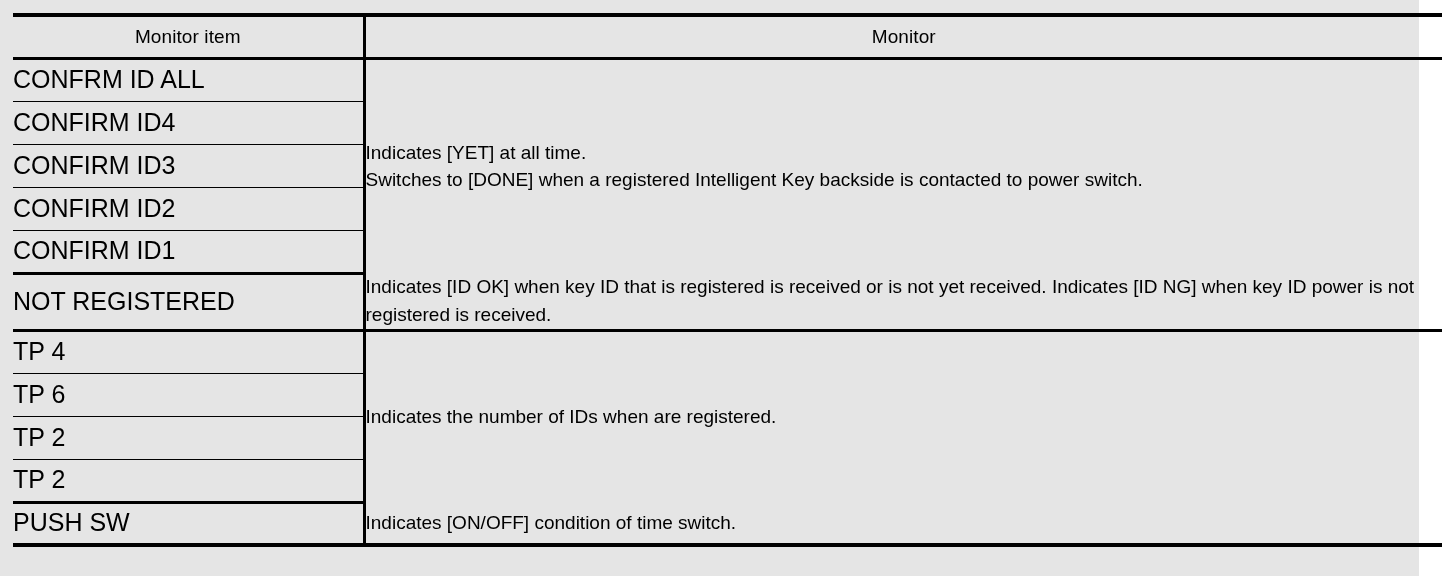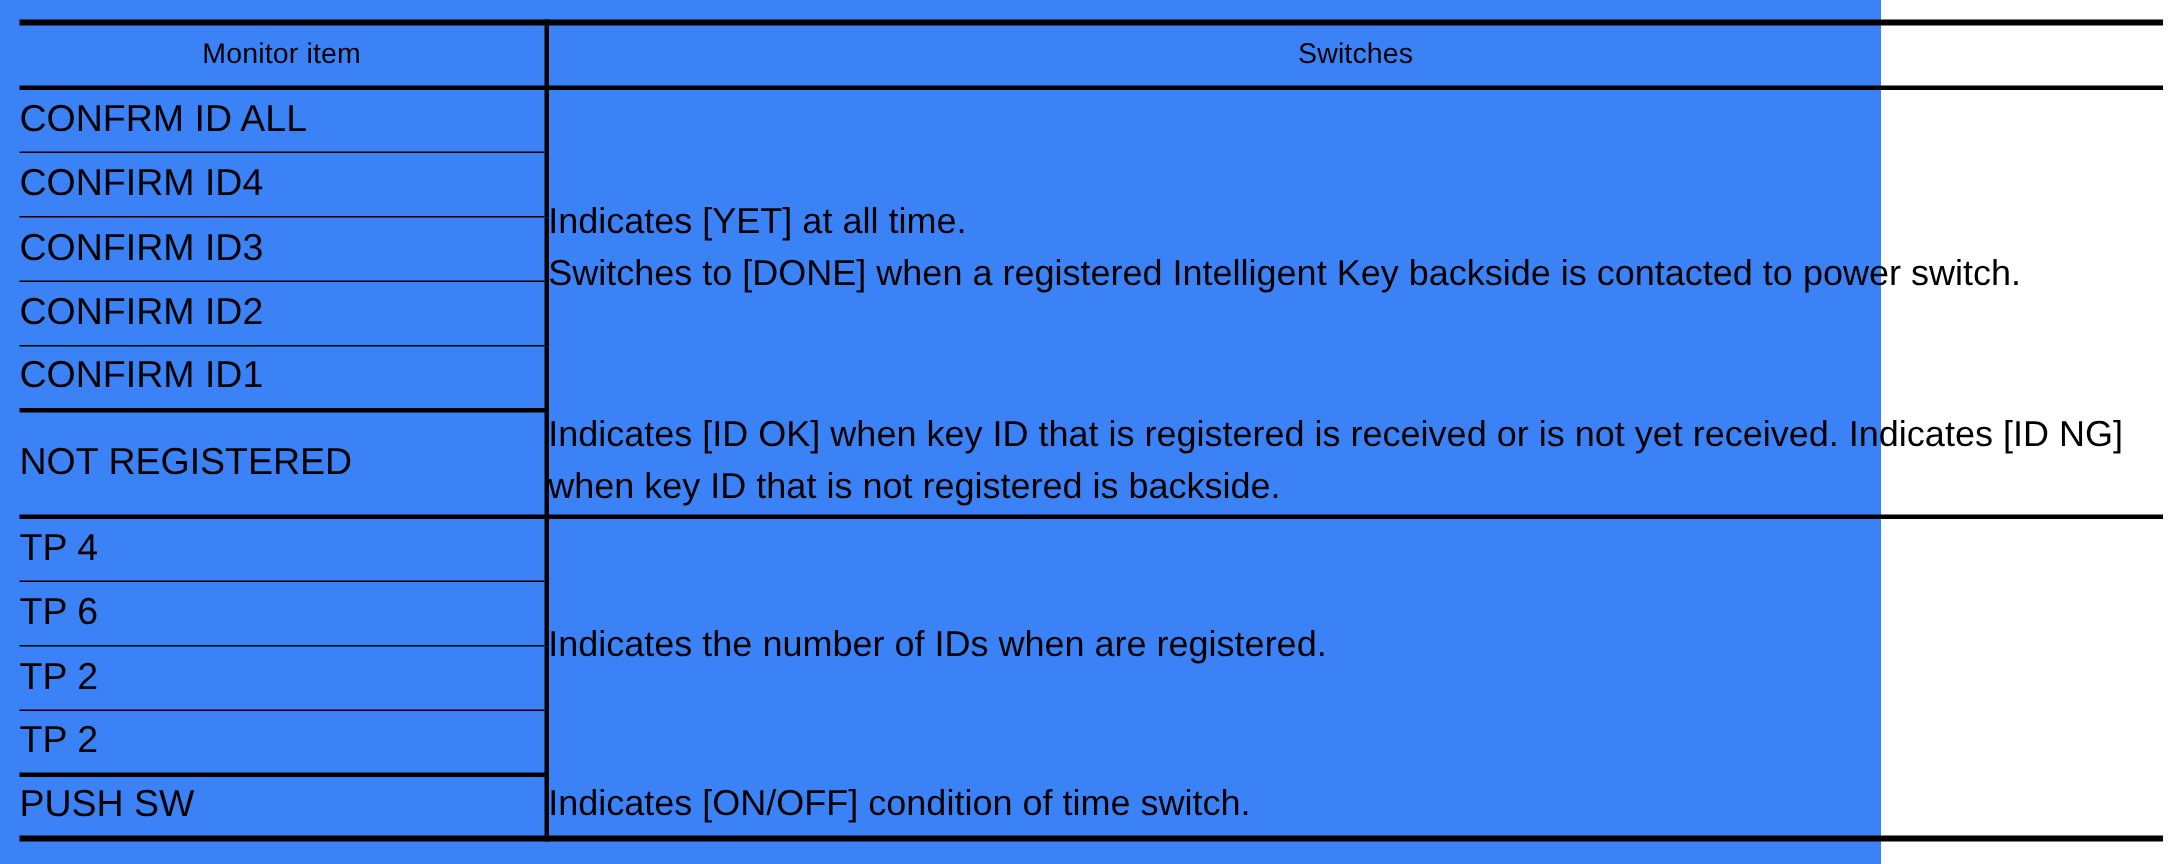--- a/index.html
+++ b/index.html
@@ -11,23 +11,23 @@
   body {
     width: 1456px;
     height: 576px;
     font-family: "Liberation Sans", sans-serif;
     color: #000000;
     overflow: hidden;
   }
 
   .page {
     position: relative;
-    width: 1254px;
+    width: 1419px;
     height: 576px;
-    background: #3b82f6;
+    background: #e5e5e5;
   }
 
   
   .monitor-table {
     position: absolute;
     left: 13px;
     top: 13px;
     width: 1429px;
     border-collapse: collapse;
     table-layout: fixed;
@@ -94,40 +94,40 @@
   }
 
   .item-label {
     display: block;
     font-size: 25px;
     white-space: nowrap;
   }
 
   .content-text {
     display: block;
-    font-size: 24px;
+    font-size: 19px;
     line-height: 1.45;
     white-space: pre-line;
   }
 </style>
 </head>
 <body>
 
 <div class="page">
 
   <table class="monitor-table">
     <colgroup>
       <col class="col-item">
       <col class="col-content">
     </colgroup>
 
     <thead>
       <tr class="header-row">
         <th class="cell-item">Monitor item</th>
-        <th class="cell-content">Switches</th>
+        <th class="cell-content">Monitor</th>
       </tr>
     </thead>
 
     <tbody>
 
       <tr class="sep-thin">
         <td class="cell-item">
           <span class="item-label">CONFRM ID ALL</span>
         </td>
         <td class="cell-content" rowspan="5">
@@ -154,21 +154,21 @@
         <td class="cell-item">
           <span class="item-label">CONFIRM ID1</span>
         </td>
       </tr>
 
       <tr class="sep-thick">
         <td class="cell-item" style="height:57px;margin-top:40px;">
           <span class="item-label">NOT REGISTERED</span>
         </td>
         <td class="cell-content">
-          <span class="content-text">Indicates [ID OK] when key ID that is registered is received or is not yet received. Indicates [ID NG] when key ID that is not registered is backside.</span>
+          <span class="content-text">Indicates [ID OK] when key ID that is registered is received or is not yet received. Indicates [ID NG] when key ID power is not registered is received.</span>
         </td>
       </tr>
 
       <tr class="sep-thin">
         <td class="cell-item">
           <span class="item-label">TP 4</span>
         </td>
         <td class="cell-content" rowspan="4">
           <span class="content-text">Indicates the number of IDs when are registered.</span>
         </td>

